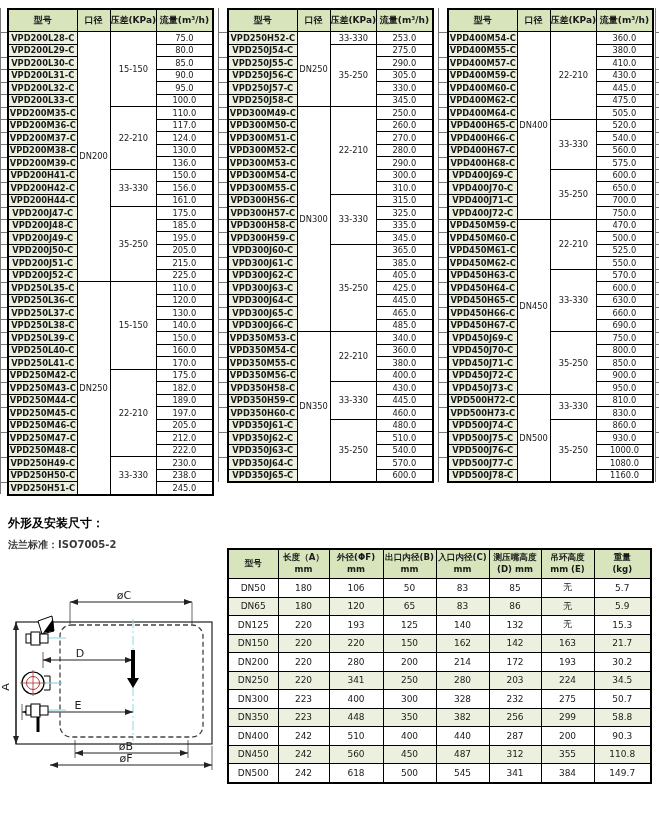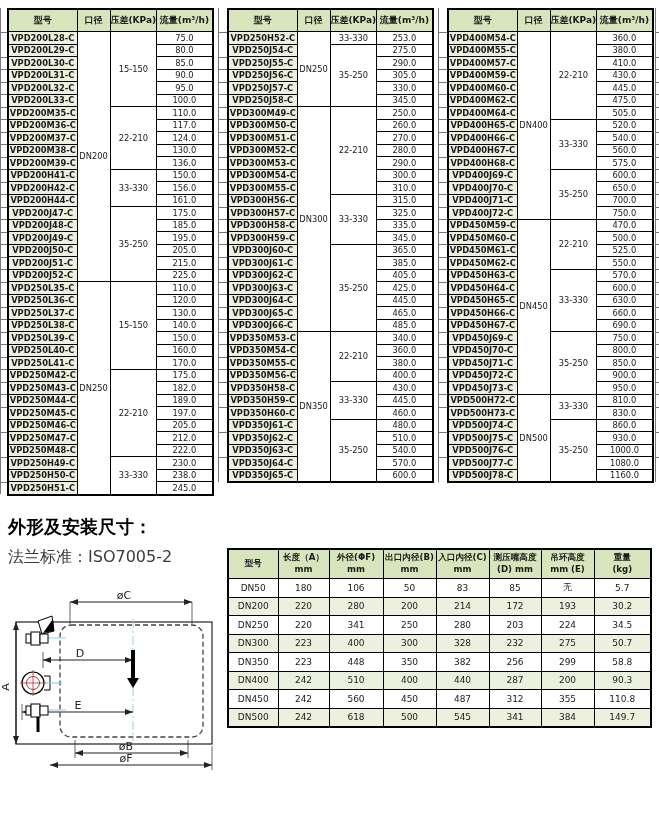--- a/index.html
+++ b/index.html
@@ -17,22 +17,22 @@
   .spec-table td.dia,.spec-table td.press,.spec-table td.flow{background:#fff;}
   .c-model{width:69px}.c-dia{width:33px}.c-press{width:46px}.c-flow{width:56px}
 
   
   .tick-strip{position:absolute;top:8px;
       background:repeating-linear-gradient(to bottom,transparent 0,transparent 11.5px,#777 11.5px,#777 12.5px);
       border-left:1px solid #777;}
 
   
   .dims-text{position:absolute;left:8px;top:515px;}
-  .dims-text h3{margin:0 0 4px 0;font-size:18px;font-weight:bold;color:#000;}
-  .dims-text div{font-size:16px;font-weight:normal;color:#3a3a3a;line-height:1.75;}
+  .dims-text h3{margin:0 0 4px 0;font-size:12px;font-weight:bold;color:#000;}
+  .dims-text div{font-size:10px;font-weight:bold;color:#3a3a3a;line-height:1.75;}
   .drawing{position:absolute;left:2px;top:588px;}
   .drawing text{font-size:11px;fill:#222;}
 
   
   .dim-table{position:absolute;left:227px;top:548px;border:2px solid #000;background:#fff;}
   .dim-table th,.dim-table td{border:1px solid #000;padding:0;text-align:center;
       vertical-align:middle;white-space:nowrap;overflow:hidden;}
   .dim-table th{height:28px;background:#d7e4bc;font-size:8.6px;font-weight:bold;line-height:1.35;}
   .dim-table td{height:17.5px;font-size:9px;}
   .dim-table td.model{font-weight:normal;}
@@ -696,20 +696,50 @@
             <td class="model">DN50</td>
             <td>180</td>
             <td>106</td>
             <td>50</td>
             <td>83</td>
             <td>85</td>
             <td>无</td>
             <td>5.7</td>
           </tr>
           <tr>
+            <td class="model">DN65</td>
+            <td>180</td>
+            <td>120</td>
+            <td>65</td>
+            <td>83</td>
+            <td>86</td>
+            <td>无</td>
+            <td>5.9</td>
+          </tr>
+          <tr>
+            <td class="model">DN125</td>
+            <td>220</td>
+            <td>193</td>
+            <td>125</td>
+            <td>140</td>
+            <td>132</td>
+            <td>无</td>
+            <td>15.3</td>
+          </tr>
+          <tr>
+            <td class="model">DN150</td>
+            <td>220</td>
+            <td>220</td>
+            <td>150</td>
+            <td>162</td>
+            <td>142</td>
+            <td>163</td>
+            <td>21.7</td>
+          </tr>
+          <tr>
             <td class="model">DN200</td>
             <td>220</td>
             <td>280</td>
             <td>200</td>
             <td>214</td>
             <td>172</td>
             <td>193</td>
             <td>30.2</td>
           </tr>
           <tr>

